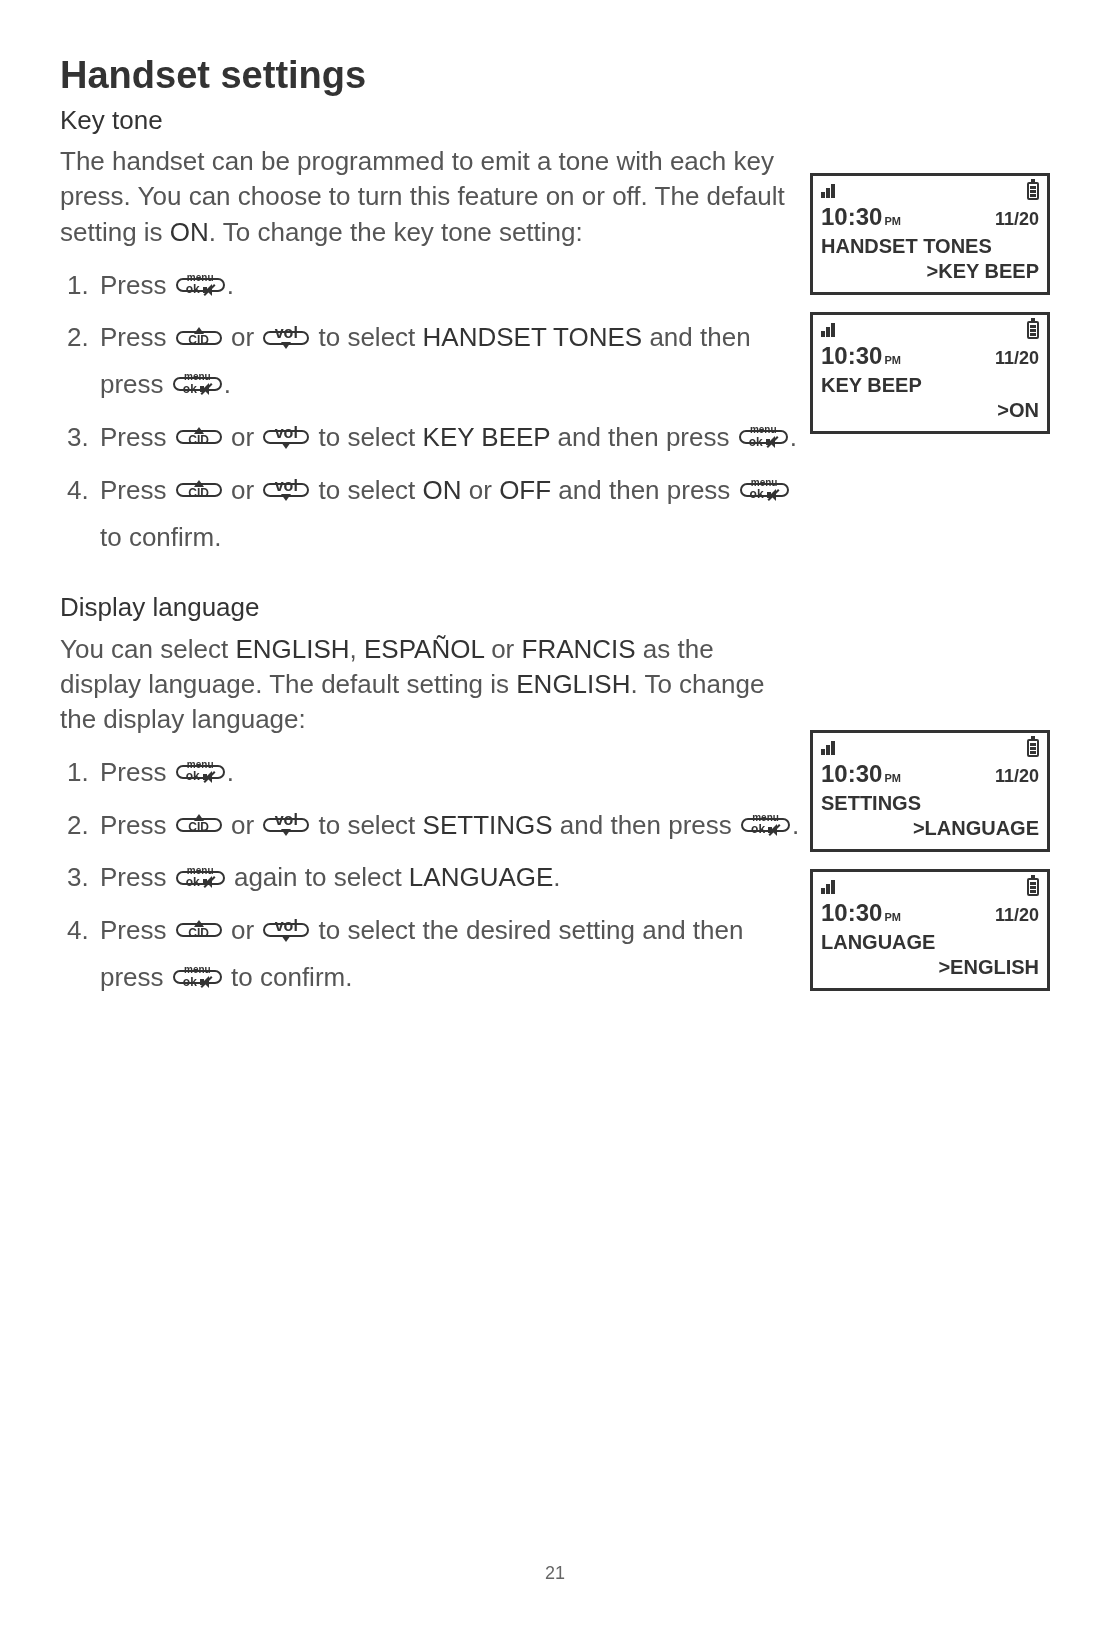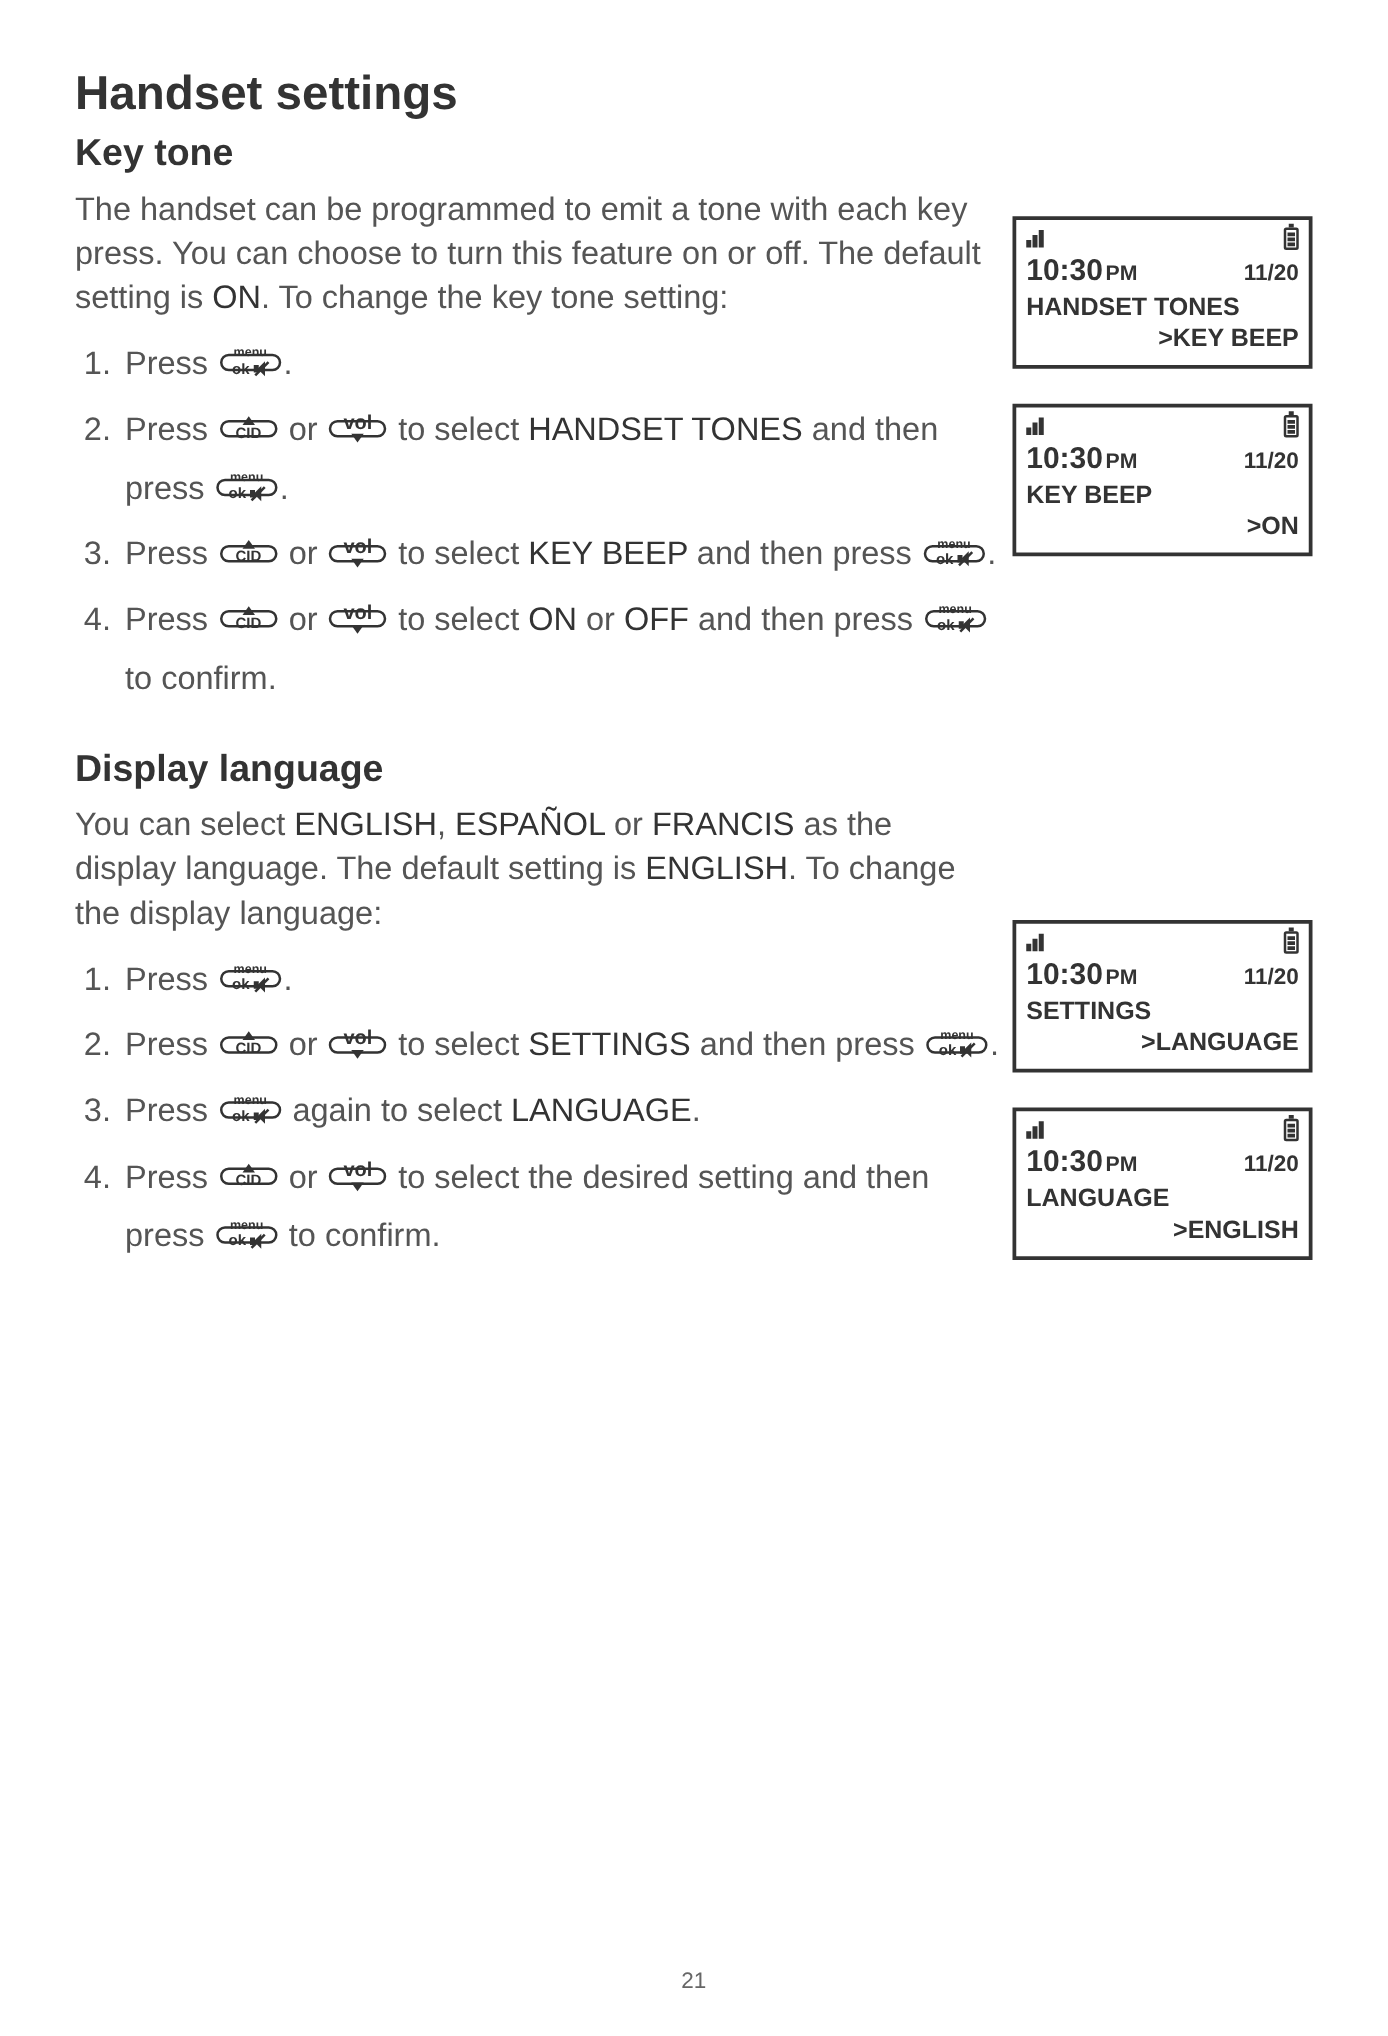--- a/index.html
+++ b/index.html
@@ -12,22 +12,22 @@
     box-sizing: border-box;
     line-height: 1.35;
   }
   h1 {
     font-size: 38px;
     font-weight: bold;
     color: #333;
     margin: 0 0 2px 0;
   }
   h2 {
-    font-size: 30px;
-    font-weight: bold;
+    font-size: 26px;
+    font-weight: normal;
     color: #333;
     margin: 0 0 6px 0;
   }
   p.intro {
     font-size: 26px;
     color: #555;
     margin: 0 0 12px 0;
   }
   ol {
     font-size: 26px;
@@ -41,21 +41,21 @@
     line-height: 1.8;
   }
   .bold { font-weight: normal; color: #333; }
   .content-row { position: relative; }
   .screens {
     position: absolute;
     right: 0;
     top: 0;
     display: flex;
     flex-direction: column;
-    gap: 28px;
+    gap: 17px;
   }
   .screen {
     border: 3px solid #333;
     width: 218px;
     padding: 6px 8px 8px 8px;
     background: #fff;
     font-weight: bold;
     color: #333;
     font-size: 20px;
     line-height: 1.25;
@@ -106,21 +106,21 @@
     height: 3px;
     background: #333;
   }
   .screen .time-row {
     display: flex;
     align-items: baseline;
     gap: 2px;
     margin-bottom: 2px;
   }
   .screen .time { font-size: 24px; }
-  .screen .ampm { font-size: 17px; }
+  .screen .ampm { font-size: 11px; }
   .screen .date { font-size: 18px; margin-left: auto; }
   .screen .line1 { font-size: 20px; }
   .screen .line2 { font-size: 20px; text-align: right; }
 
   
   .key {
     display: inline-flex;
     flex-direction: column;
     align-items: center;
     justify-content: center;

